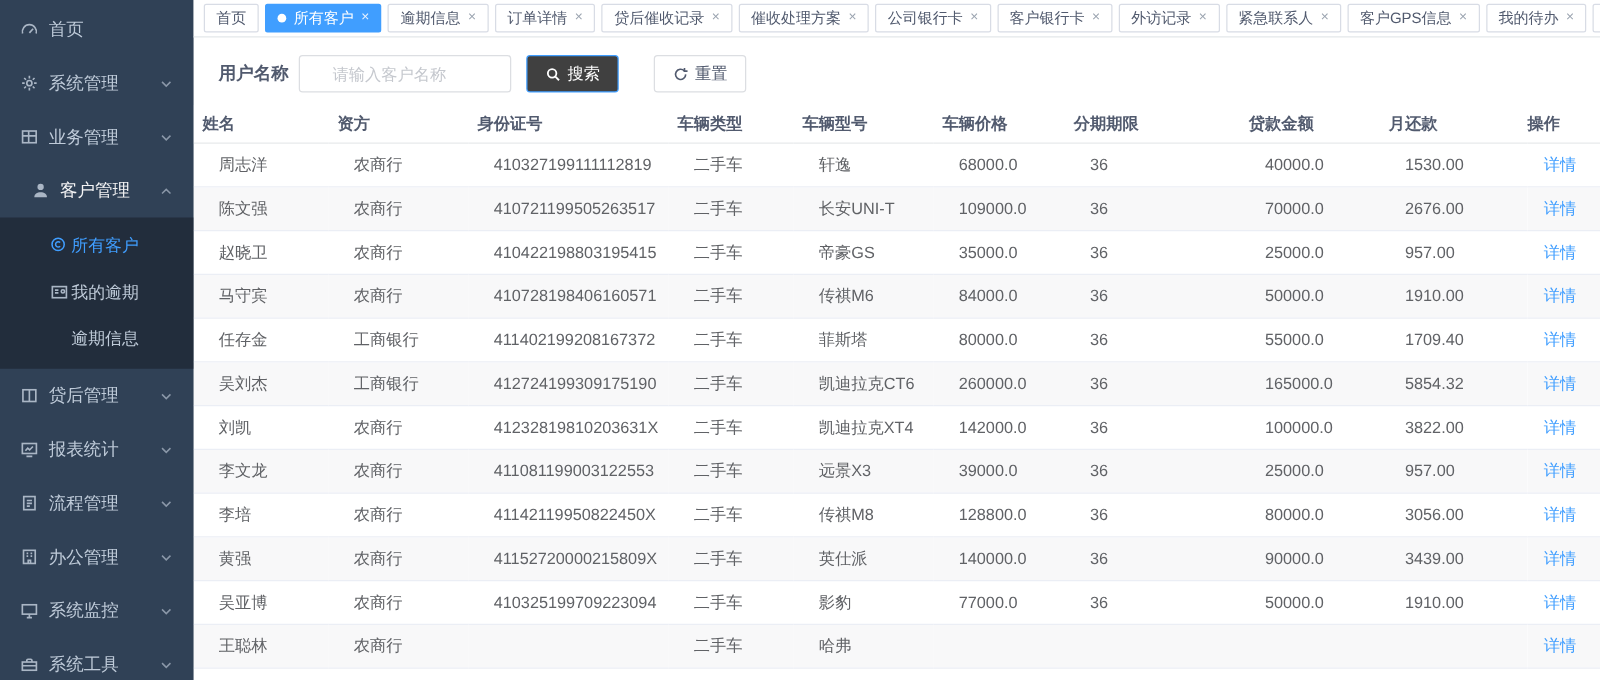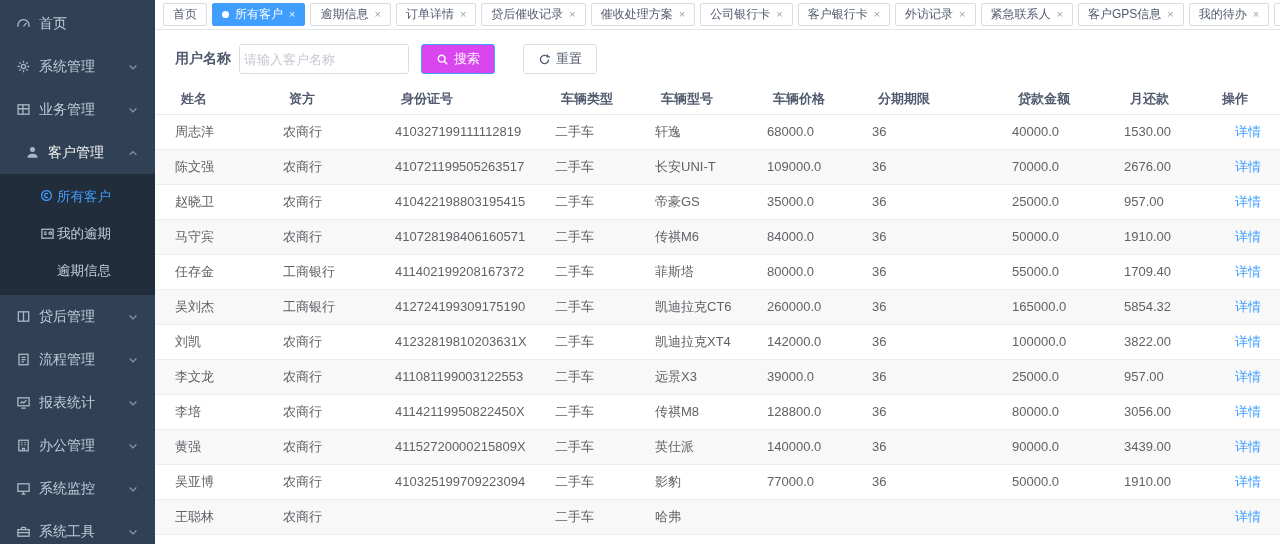--- a/index.html
+++ b/index.html
@@ -38,34 +38,34 @@
   .tab .tab-close { margin-left:6px; font-size:11px; color:#9aa3af; line-height:1; }
   .tab.active { background:#409eff; border-color:#409eff; color:#fff; }
   .tab.active .tab-dot { width:7px; height:7px; border-radius:50%; background:#fff;
     margin-right:6px; display:inline-block; }
   .tab.active .tab-close { color:#e8f2ff; }
 
   
   .search-row { display:flex; align-items:center; padding:14px 20px 10px 20px; flex:0 0 auto; }
   .search-label { font-size:14px; font-weight:bold; color:#515a6e; margin-right:8px; }
   .search-input { width:170px; height:30px; border:1px solid #dcdee2; border-radius:3px;
-    padding:0 4px; font-size:13px; color:#515a6e; outline:none;
+    padding:0 26px; font-size:13px; color:#515a6e; outline:none;
     font-family:"Liberation Sans","DejaVu Sans",sans-serif; }
   .search-input::placeholder { color:#c5c8ce; }
   .btn { height:30px; display:inline-flex; align-items:center; gap:5px; padding:0 14px;
     border-radius:3px; font-size:13px; cursor:pointer; border:1px solid transparent; }
-  .btn-primary { background:#d946ef; border-color:#409eff; color:#fff; margin-left:12px; }
+  .btn-primary { background:#404040; border-color:#409eff; color:#fff; margin-left:12px; }
   .btn-default { background:#fff; border-color:#dcdee2; color:#515a6e; margin-left:28px; }
   .btn svg { display:block; }
 
   
   .table-wrap { flex:1; overflow:hidden; }
   table { width:1125px; border-collapse:collapse; table-layout:fixed; }
   thead th { height:30px; text-align:left; font-size:13px; font-weight:bold; color:#515a6e;
-    padding:0 0 0 26px; border-bottom:1px solid #e8eaec; background:#fff; }
+    padding:0 0 0 7px; border-bottom:1px solid #e8eaec; background:#fff; }
   thead th.col-action { text-align:left; padding:0 19px 0 0;margin-top:21px; }
   tbody td { height:35px; font-size:13px; color:#606266; padding:0 0 0 20px;
     border-bottom:1px solid #ebeef5; background:#fff; overflow:hidden;
     white-space:nowrap; }
   tbody tr:nth-child(even) td { background:#f8f8f9; }
   tbody td.col-action { text-align:right; padding:0 19px 0 0;margin-top:17px; }
   .detail-link { color:#409eff; cursor:pointer; text-decoration:none; }
 </style>
 </head>
 <body>
@@ -146,37 +146,37 @@
           </svg>
         </span>
         <span>贷后管理</span>
         <span class="chevron"><svg width="12" height="12" viewBox="0 0 16 16" fill="none" stroke="currentColor" stroke-width="1.6">
             <path d="M3.5 6l4.5 4.5L12.5 6"></path>
           </svg></span>
       </div>
       <div class="menu-item">
         <span class="mi-icon">
           <svg width="15" height="15" viewBox="0 0 16 16" fill="none" stroke="currentColor" stroke-width="1.4">
+            <rect x="2" y="3" width="12" height="8.5"></rect>
+            <path d="M5.5 14h5M4.6 9.2l2-2.2 1.6 1.5 2.8-3"></path>
+          </svg>
+        </span>
+        <span>报表统计</span>
+        <span class="chevron"><svg width="12" height="12" viewBox="0 0 16 16" fill="none" stroke="currentColor" stroke-width="1.6">
+            <path d="M3.5 6l4.5 4.5L12.5 6"></path>
+          </svg></span>
+      </div>
+      <div class="menu-item">
+        <span class="mi-icon">
+          <svg width="15" height="15" viewBox="0 0 16 16" fill="none" stroke="currentColor" stroke-width="1.4">
             <rect x="3.2" y="2.4" width="9.6" height="11.2"></rect>
             <path d="M5.8 5.8h4.4M5.8 8.2h4.4M5.8 10.6h2.6"></path>
           </svg>
         </span>
         <span>流程管理</span>
-        <span class="chevron"><svg width="12" height="12" viewBox="0 0 16 16" fill="none" stroke="currentColor" stroke-width="1.6">
-            <path d="M3.5 6l4.5 4.5L12.5 6"></path>
-          </svg></span>
-      </div>
-      <div class="menu-item">
-        <span class="mi-icon">
-          <svg width="15" height="15" viewBox="0 0 16 16" fill="none" stroke="currentColor" stroke-width="1.4">
-            <rect x="2" y="3" width="12" height="8.5"></rect>
-            <path d="M5.5 14h5M4.6 9.2l2-2.2 1.6 1.5 2.8-3"></path>
-          </svg>
-        </span>
-        <span>报表统计</span>
         <span class="chevron"><svg width="12" height="12" viewBox="0 0 16 16" fill="none" stroke="currentColor" stroke-width="1.6">
             <path d="M3.5 6l4.5 4.5L12.5 6"></path>
           </svg></span>
       </div>
       <div class="menu-item">
         <span class="mi-icon">
           <svg width="15" height="15" viewBox="0 0 16 16" fill="none" stroke="currentColor" stroke-width="1.4">
             <rect x="3" y="2.4" width="10" height="11.2"></rect>
             <path d="M5.6 5h1.4M9 5h1.4M5.6 7.4h1.4M9 7.4h1.4M7 13.6v-2.6h2v2.6"></path>
           </svg>

